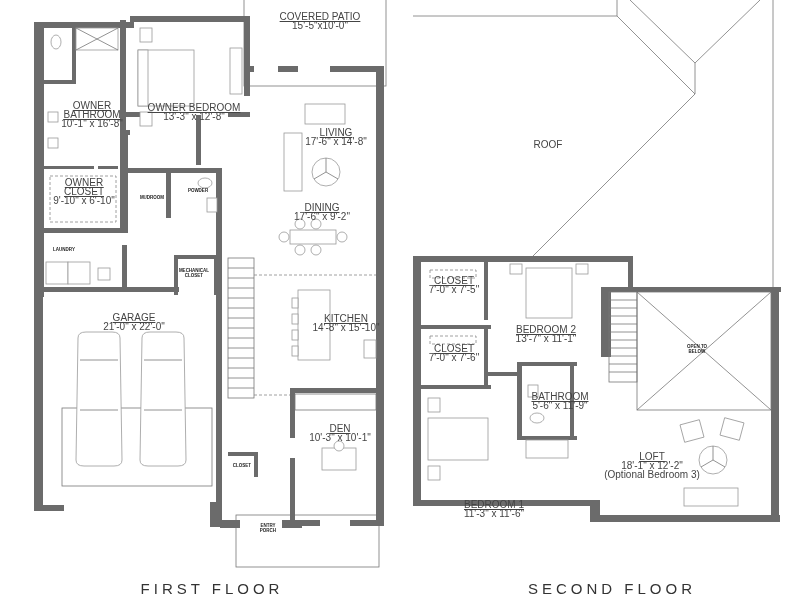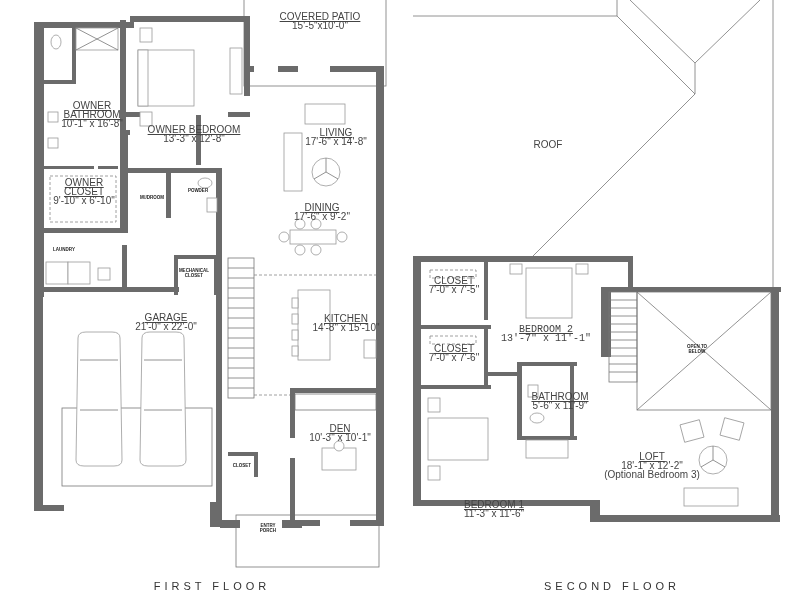--- a/index.html
+++ b/index.html
@@ -6,21 +6,21 @@
   body{width:800px;height:600px;overflow:hidden;position:relative;font-family:"Liberation Sans",sans-serif;}
   #plan{position:absolute;left:0;top:0;width:800px;height:600px;}
   .wall{fill:#6b6b6b;}
   .thin{stroke:#777;stroke-width:0.8;fill:none;}
   .furn{stroke:#999;stroke-width:0.8;fill:#fff;}
   .dash{stroke:#888;stroke-width:0.8;fill:none;stroke-dasharray:3 2;}
   .lbl{position:absolute;font-size:10px;color:#444;text-align:center;line-height:9px;white-space:nowrap;transform:translateX(-50%);}
   .lbl .t{text-decoration:underline;display:block;}
   .lbl .d{display:block;}
   .tiny{position:absolute;font-size:4.5px;font-weight:bold;color:#222;text-align:center;line-height:5px;transform:translateX(-50%);white-space:nowrap;}
-  .floor-title{position:absolute;font-size:11px;letter-spacing:4px;color:#333;transform:translateX(-50%);white-space:nowrap;}
+  .floor-title{position:absolute;font-size:15px;letter-spacing:4px;color:#333;transform:translateX(-50%);white-space:nowrap;}
 </style>
 </head>
 <body>
 
 <svg id="plan" viewBox="0 0 800 600" xmlns="http://www.w3.org/2000/svg">
 
   <g>
 
     <rect x="244" y="-2" width="142" height="88" class="thin"></rect>
 
@@ -225,21 +225,21 @@
       <line x1="713" y1="460" x2="701" y2="467" class="thin"></line>
       <line x1="713" y1="460" x2="725" y2="467" class="thin"></line>
     <rect x="684" y="488" width="54" height="18" class="furn"></rect>
   </g>
 </svg>
 
 <div class="lbl" style="left:320px;top:12px;">
   <span class="t">COVERED PATIO</span>
   <span class="d">15'-5"x10'-0"</span>
 </div>
-<div class="lbl" style="left:194px;top:125px;">
+<div class="lbl" style="left:194px;top:103px;">
   <span class="t">OWNER BEDROOM</span>
   <span class="d">13'-3" x 12'-8"</span>
 </div>
 <div class="lbl" style="left:92px;top:101px;">
   <span class="t">OWNER</span>
   <span class="t">BATHROOM</span>
   <span class="d">10'-1" x 16'-8"</span>
 </div>
 <div class="lbl" style="left:336px;top:128px;">
   <span class="t">LIVING</span>
@@ -251,21 +251,21 @@
   <span class="d">9'-10" x 6'-10"</span>
 </div>
 <div class="lbl" style="left:314px;top:203px;margin-left:8px;">
   <span class="t">DINING</span>
   <span class="d">17'-6" x 9'-2"</span>
 </div>
 <div class="lbl" style="left:346px;top:314px;">
   <span class="t">KITCHEN</span>
   <span class="d">14'-8" x 15'-10"</span>
 </div>
-<div class="lbl" style="left:134px;top:313px;margin-left:32px;">
+<div class="lbl" style="left:134px;top:313px;">
   <span class="t">GARAGE</span>
   <span class="d">21'-0" x 22'-0"</span>
 </div>
 <div class="lbl" style="left:340px;top:424px;">
   <span class="t">DEN</span>
   <span class="d">10'-3" x 10'-1"</span>
 </div>
 
 <div class="tiny" style="left:152px;top:195px;">MUDROOM</div>
 <div class="tiny" style="left:198px;top:188px;">POWDER</div>
@@ -280,21 +280,21 @@
   <span style="display:block">PORCH</span>
 </div>
 
 <div class="lbl" style="left:548px;top:140px;">
   <span class="d">ROOF</span>
 </div>
 <div class="lbl" style="left:454px;top:276px;">
   <span class="t">CLOSET</span>
   <span class="d">7'-0" x 7'-5"</span>
 </div>
-<div class="lbl" style="left:546px;top:325px;font-family:Liberation Mono, monospace;">
+<div class="lbl" style="left:546px;top:325px;">
   <span class="t">BEDROOM 2</span>
   <span class="d">13'-7" x 11'-1"</span>
 </div>
 <div class="lbl" style="left:454px;top:344px;">
   <span class="t">CLOSET</span>
   <span class="d">7'-0" x 7'-6"</span>
 </div>
 <div class="lbl" style="left:560px;top:392px;">
   <span class="t">BATHROOM</span>
   <span class="d">5'-6" x 11'-9"</span>

